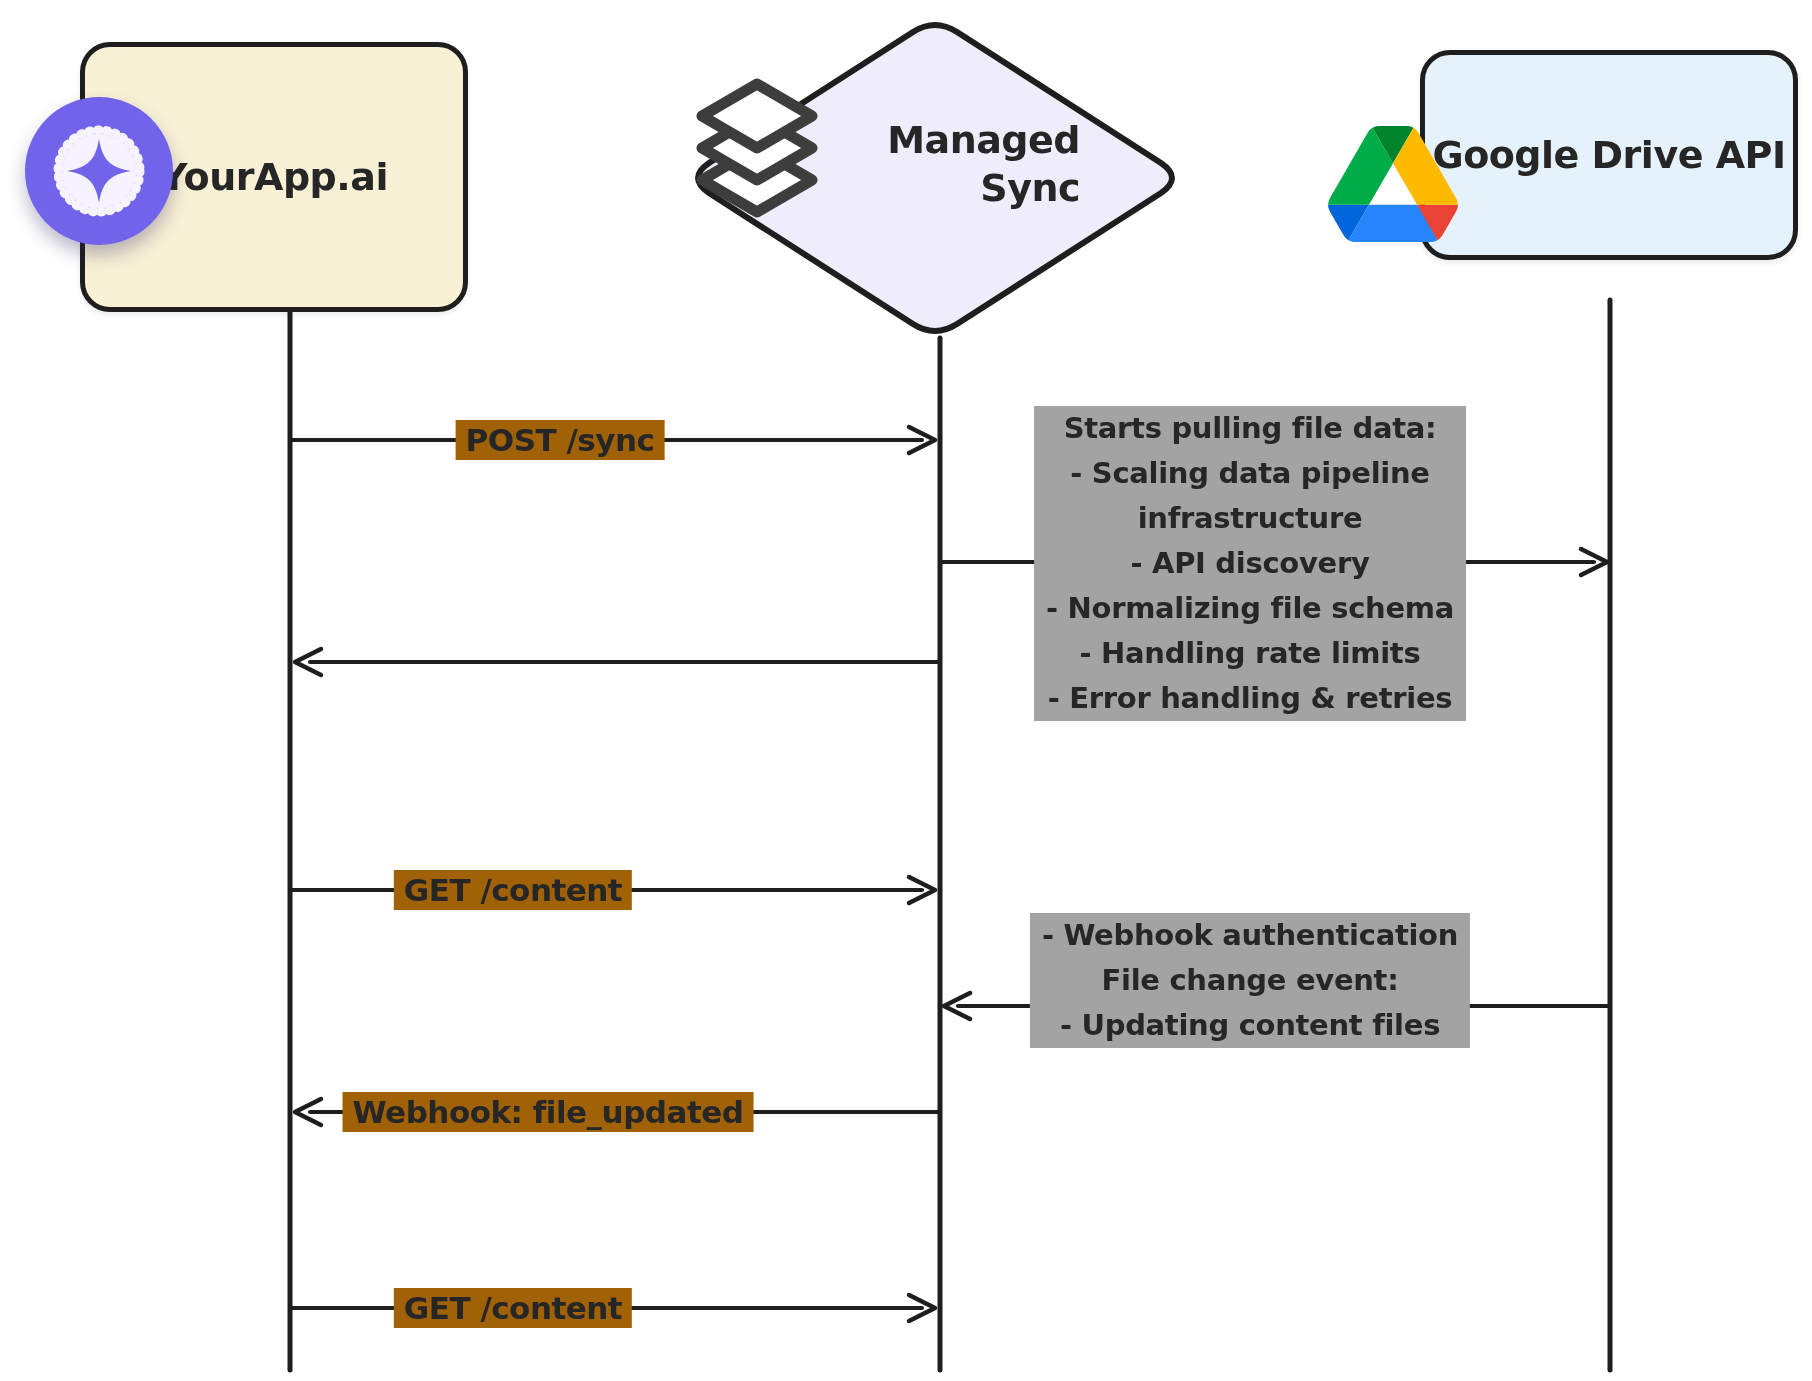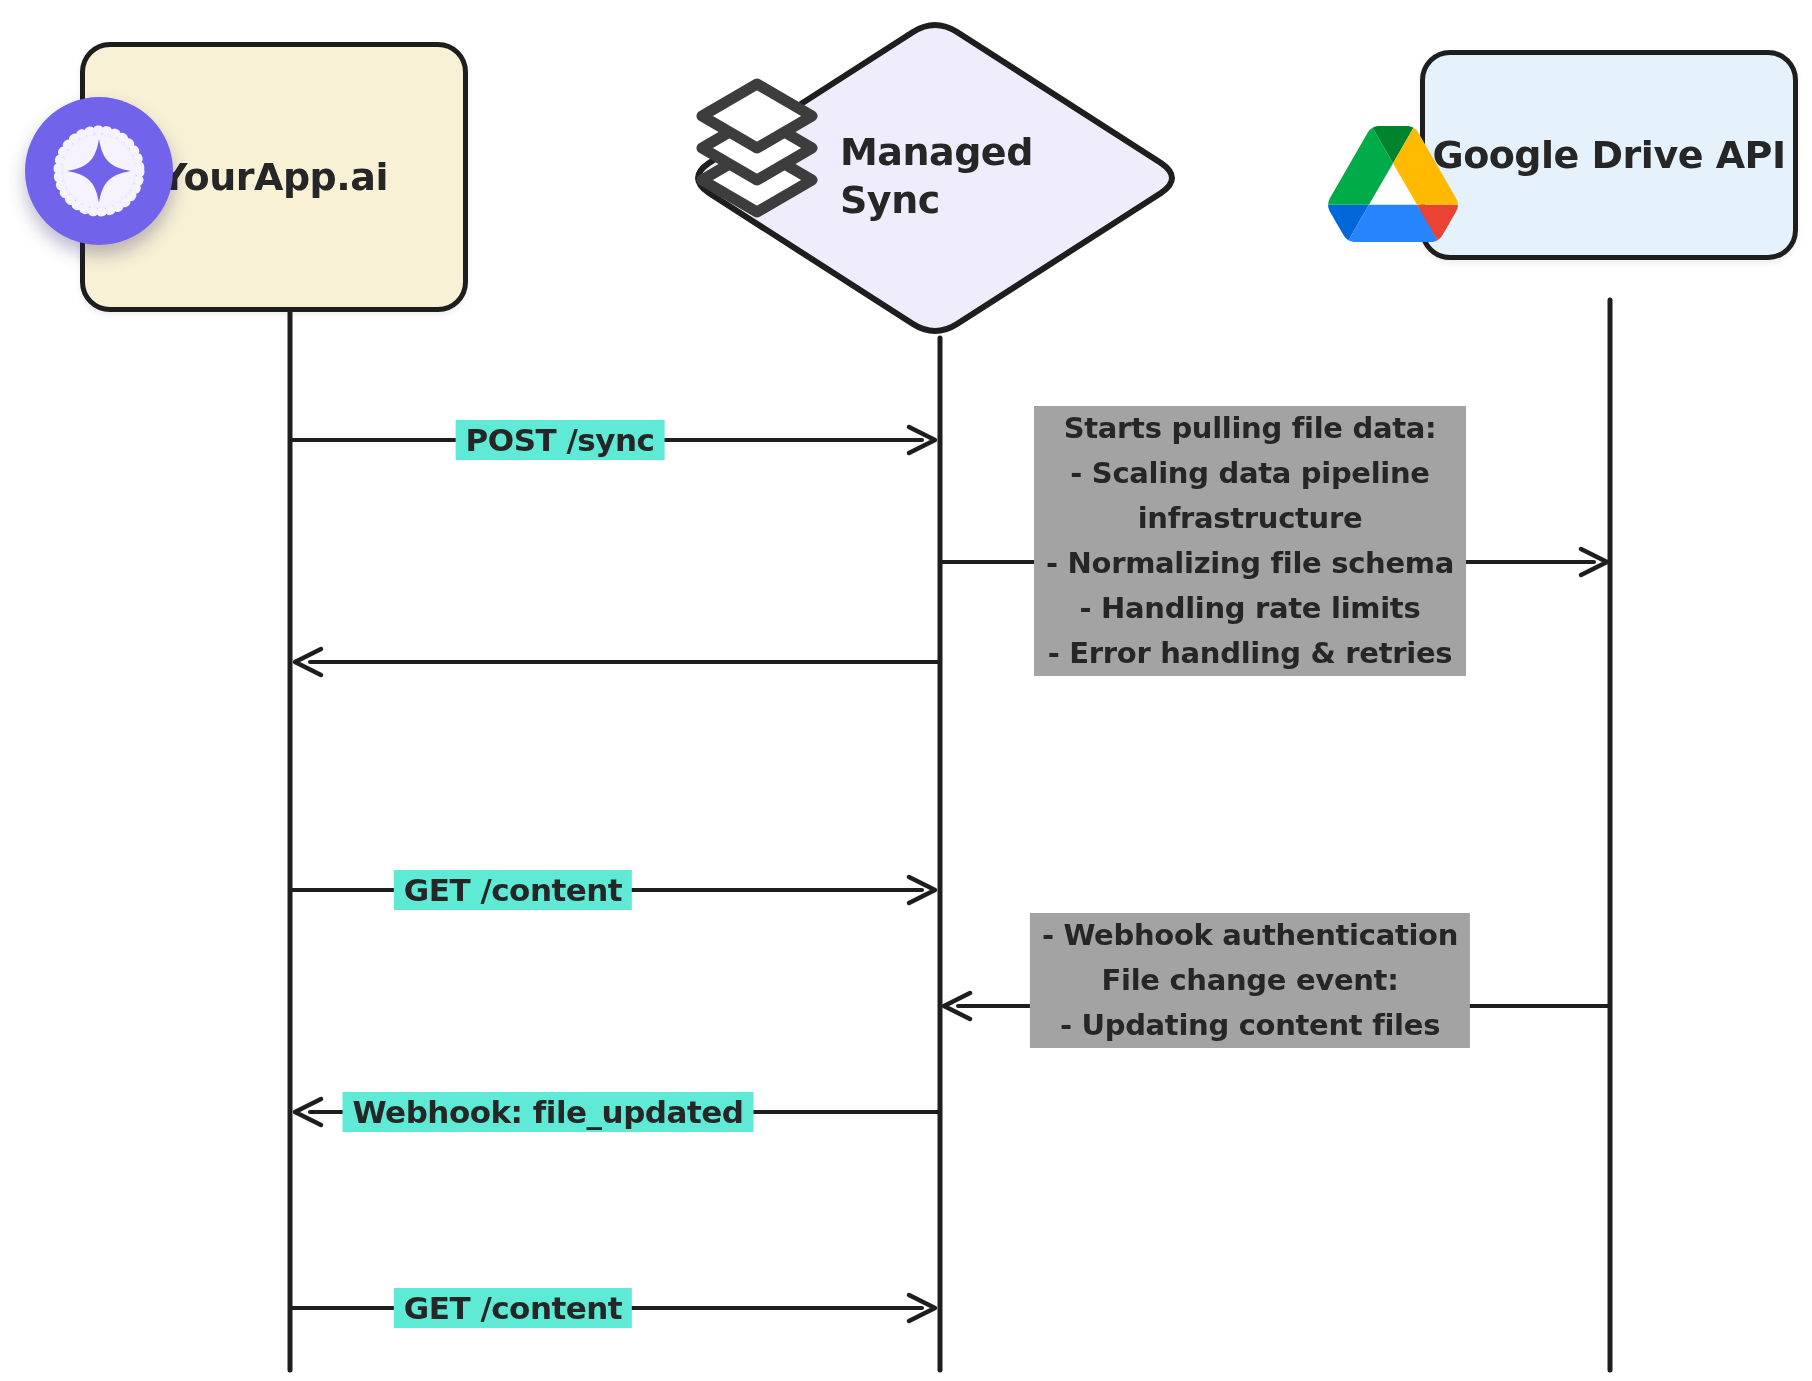--- a/index.html
+++ b/index.html
@@ -23,28 +23,28 @@
   #gdrive-box{left:1420px;top:50px;width:378px;height:210px;background:#E5F2FB;}
   
   .sparkle-badge{
     position:absolute;left:25px;top:97px;width:148px;height:148px;border-radius:50%;
     background:#7163EA;z-index:4;box-shadow:0 10px 18px rgba(40,30,90,0.30);
     display:flex;align-items:center;justify-content:center;
   }
   
   .diamond-svg{position:absolute;left:655px;top:8px;z-index:3;}
   .diamond-label{
-    position:absolute;left:840px;top:128px;width:240px;z-index:4;text-align:left;
+    position:absolute;left:840px;top:116px;width:240px;z-index:4;text-align:right;
     font-size:38px;font-weight:600;line-height:48px;letter-spacing:-0.5px;
   }
   .drive-logo{position:absolute;left:1328px;top:126px;z-index:5;}
   
   .msg-label{
     position:absolute;z-index:2;transform:translate(-50%,-50%);
-    background:#5eead4;padding:2px 10px;font-size:31px;font-weight:600;
+    background:#a16207;padding:2px 10px;font-size:31px;font-weight:600;
     white-space:nowrap;letter-spacing:-0.5px;
   }
   
   .annotation{
     position:absolute;z-index:2;transform:translateX(-50%);
     background:#a3a3a3;padding:0 12px;text-align:center;
     font-size:29px;font-weight:600;line-height:45px;letter-spacing:-0.3px;white-space:nowrap;
   }
 </style>
 </head>
@@ -116,20 +116,21 @@
 
   <div class="msg-label" style="left:560px;top:440px;">POST /sync</div>
   <div class="msg-label" style="left:513px;top:890px;">GET /content</div>
   <div class="msg-label" style="left:548px;top:1112px;">Webhook: file_updated</div>
   <div class="msg-label" style="left:513px;top:1308px;">GET /content</div>
 
   <div class="annotation" style="left:1250px;top:406px;">
     <div>Starts pulling file data:</div>
     <div>- Scaling data pipeline</div>
     <div>infrastructure</div>
+    <div>- API discovery</div>
     <div>- Normalizing file schema</div>
     <div>- Handling rate limits</div>
     <div>- Error handling &amp; retries</div>
   </div>
 
   <div class="annotation" style="left:1250px;top:913px;">
     <div>- Webhook authentication</div>
     <div>File change event:</div>
     <div>- Updating content files</div>
   </div>

